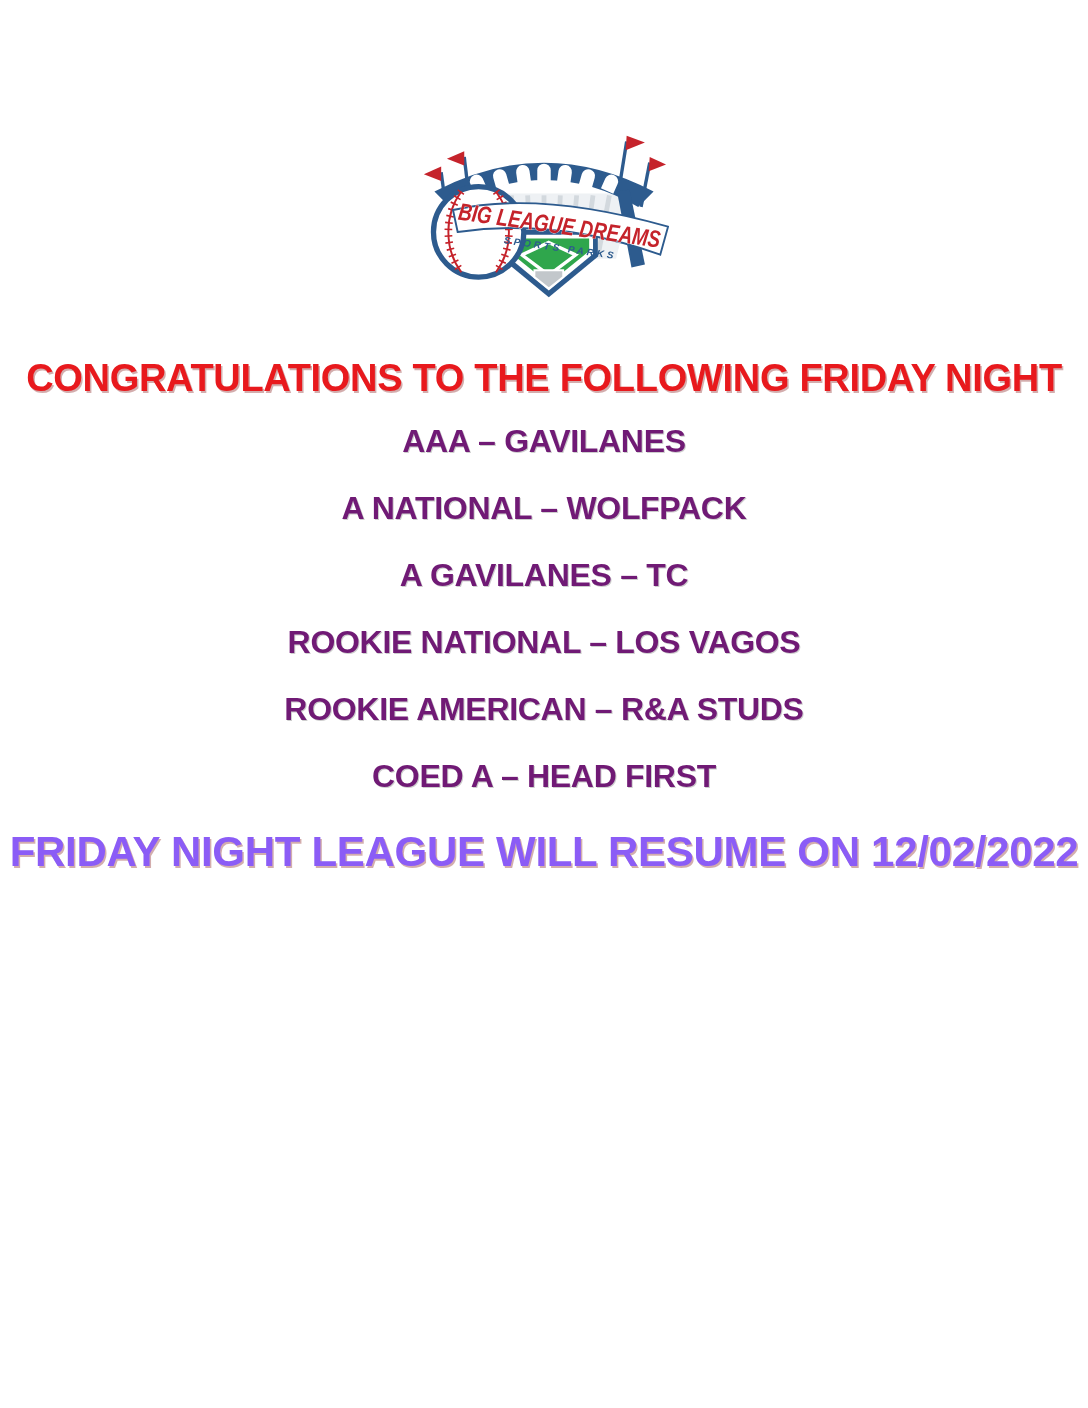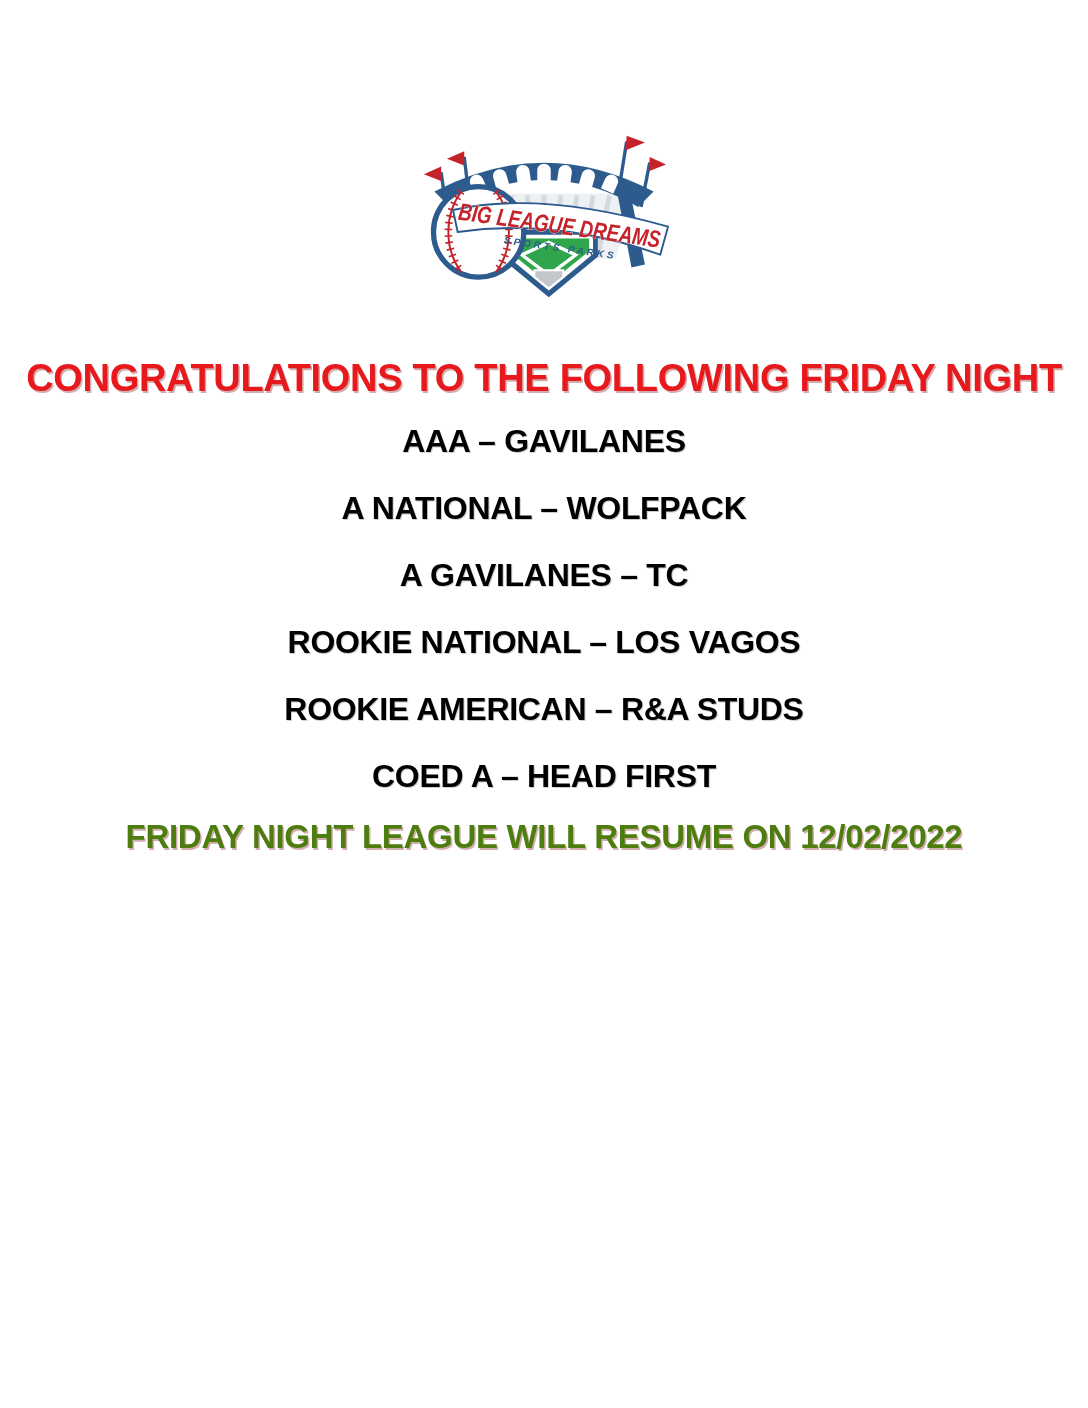--- a/index.html
+++ b/index.html
@@ -21,29 +21,29 @@
     font-size: 38px;
     line-height: 50px;
     color: #e8191d;
     letter-spacing: -0.3px;
     text-shadow: 1.5px 1.5px 0 rgba(130, 20, 20, 0.35);
   }
   .champions { margin-top: 5px; }
   .champion-line {
     font-size: 32px;
     line-height: 67px;
-    color: #000000;
+    color: #701a75;
     letter-spacing: -0.3px;
     text-shadow: 1px 1px 0 rgba(90, 90, 90, 0.3);
   }
   .footer {
-    margin-top: 2px;
-    font-size: 33px;
+    margin-top: 17px;
+    font-size: 42px;
     line-height: 50px;
-    color: #4d7c0f;
+    color: #8b5cf6;
     letter-spacing: -0.3px;
     text-shadow: 1.5px 1.5px 0 rgba(130, 20, 20, 0.35);
   }
 </style>
 </head>
 <body>
 
 <div class="page">
 
   <div class="logo-wrap">

